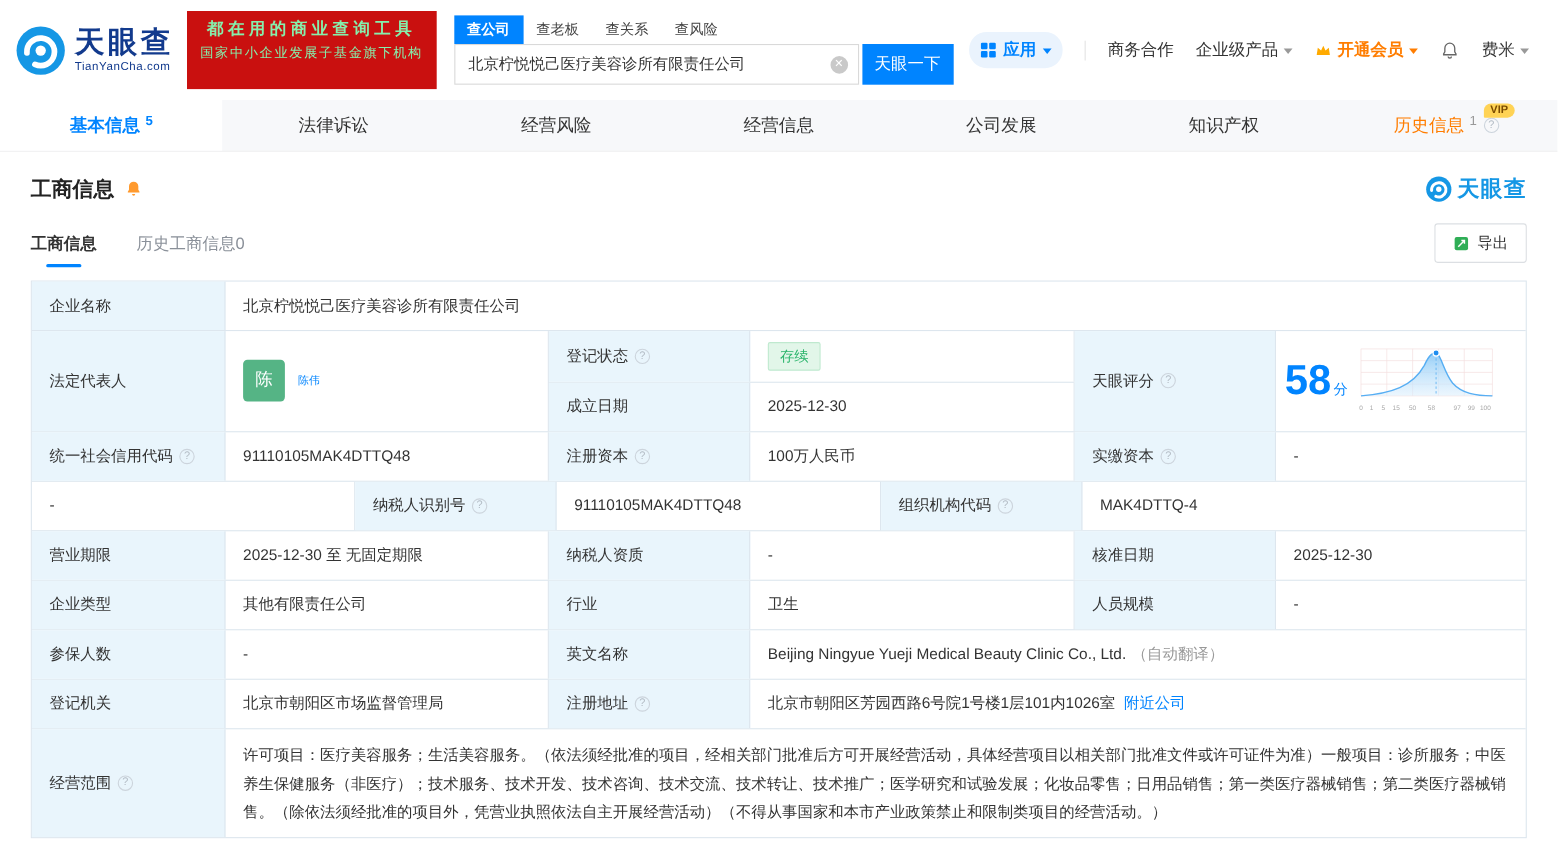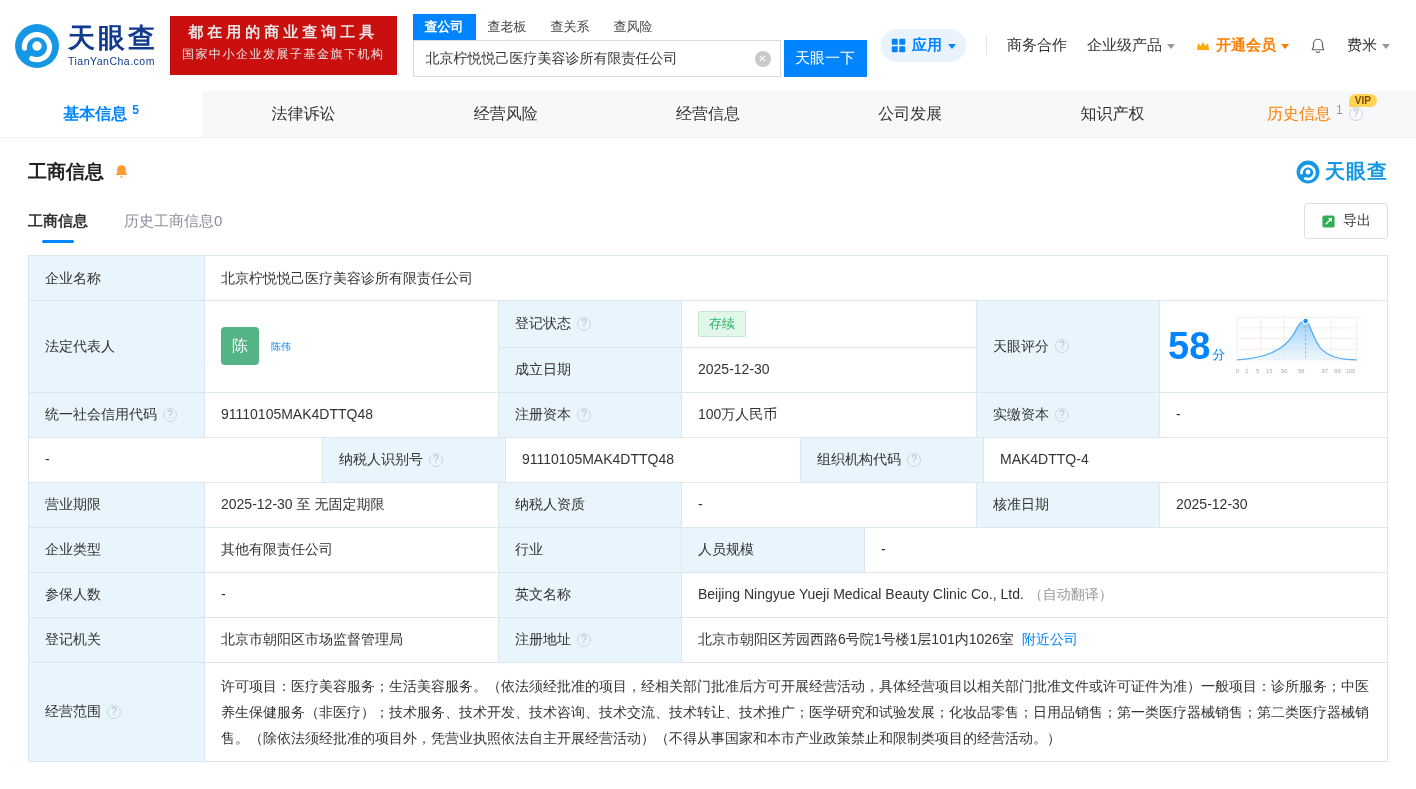--- a/index.html
+++ b/index.html
@@ -10,21 +10,21 @@
     color: #333; background: #fff;
   }
 
   
   .header { display: flex; align-items: center; height: 91px; padding: 0 26px 0 14px; }
   .logo { display: flex; align-items: center; gap: 8px; cursor: pointer; }
   .logo-txt { display: flex; flex-direction: column; line-height: 1; }
   .logo-brand { font-size: 27px; font-weight: bold; color: #123a8d; letter-spacing: 3px; }
   .logo-domain { font-size: 10.5px; color: #123a8d; margin-top: 4px; letter-spacing: .5px; }
 
-  .promo { margin-left: 12px; background: #c9100f; color: #e5e5e5; text-align: center; padding: 7px 12px 12px; }
+  .promo { margin-left: 12px; background: #c9100f; color: #86efac; text-align: center; padding: 7px 12px 24px; }
   .promo-l1 { font-size: 15px; font-weight: bold; letter-spacing: 4px; }
   .promo-l2 { font-size: 12px; letter-spacing: 1.5px; margin-top: 4px; }
 
   .search-area { margin-left: 16px; }
   .search-tabs { display: flex; }
   .search-tab { font-size: 13px; padding: 4px 12px; color: #444; cursor: pointer; }
   .search-tab.active { background: #0084ff; color: #fff; font-weight: bold; }
   .search-row { display: flex; align-items: center; }
   .input-wrap { position: relative; }
   .search-input { width: 368px; height: 37px; border: 1px solid #d9d9d9; padding: 0 32px 0 12px; font-size: 14px; color: #333; outline: none; font-family: inherit; }
@@ -388,20 +388,23 @@
     <div class="trow">
       <div class="cell lbl">
           <span>企业类型</span>
         </div>
       <div class="cell c2">
           <span>其他有限责任公司</span>
         </div>
       <div class="cell lbl2">
           <span>行业</span>
         </div>
+      <div class="cell c4">
+          <span>卫生</span>
+        </div>
       <div class="cell lbl3">
           <span>人员规模</span>
         </div>
       <div class="cell c6 last">
           <span>-</span>
         </div>
     </div>
 
     <div class="trow">
       <div class="cell lbl">

